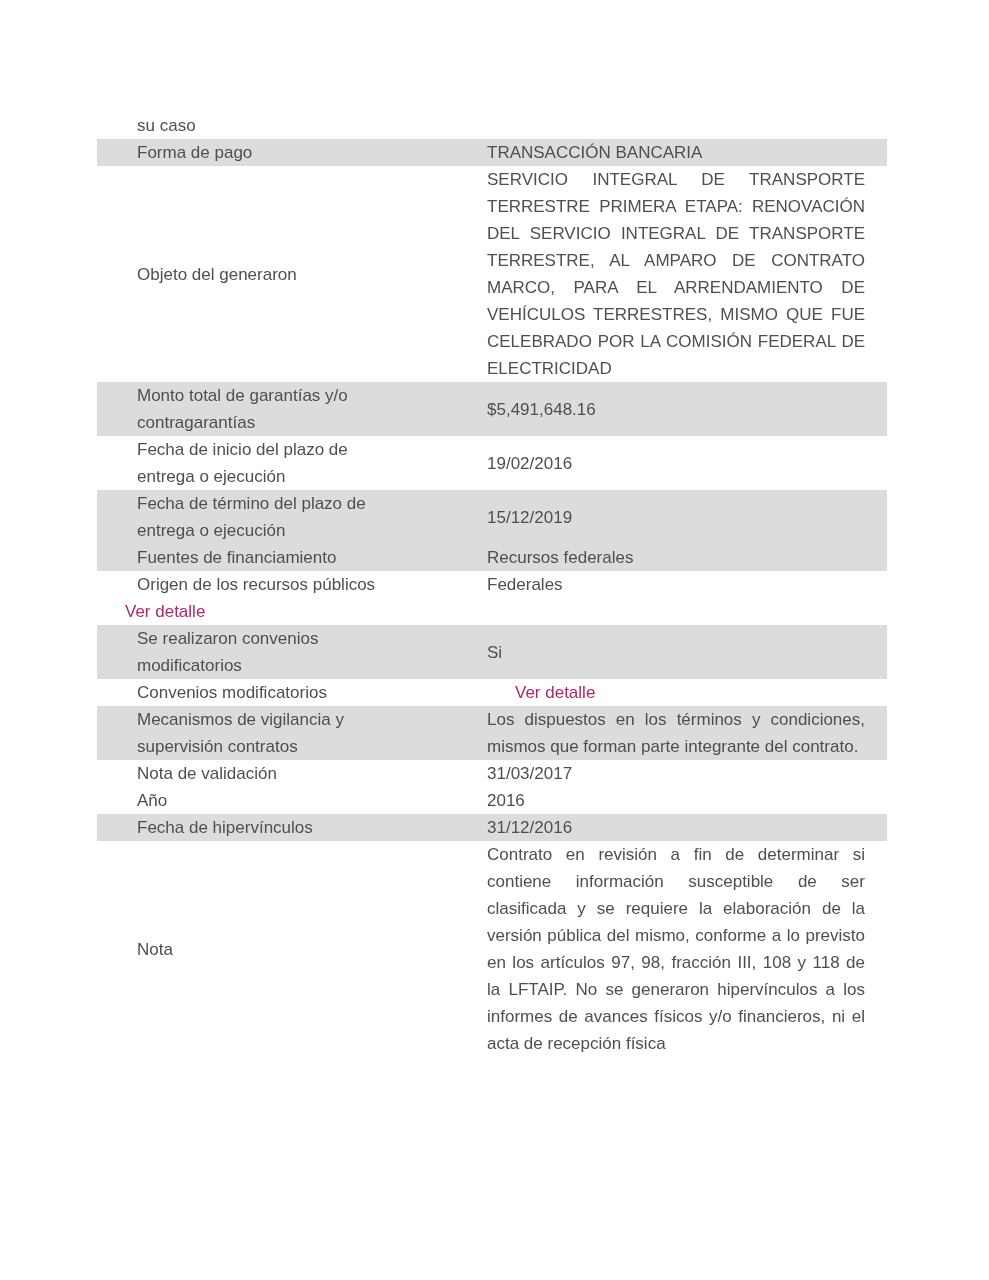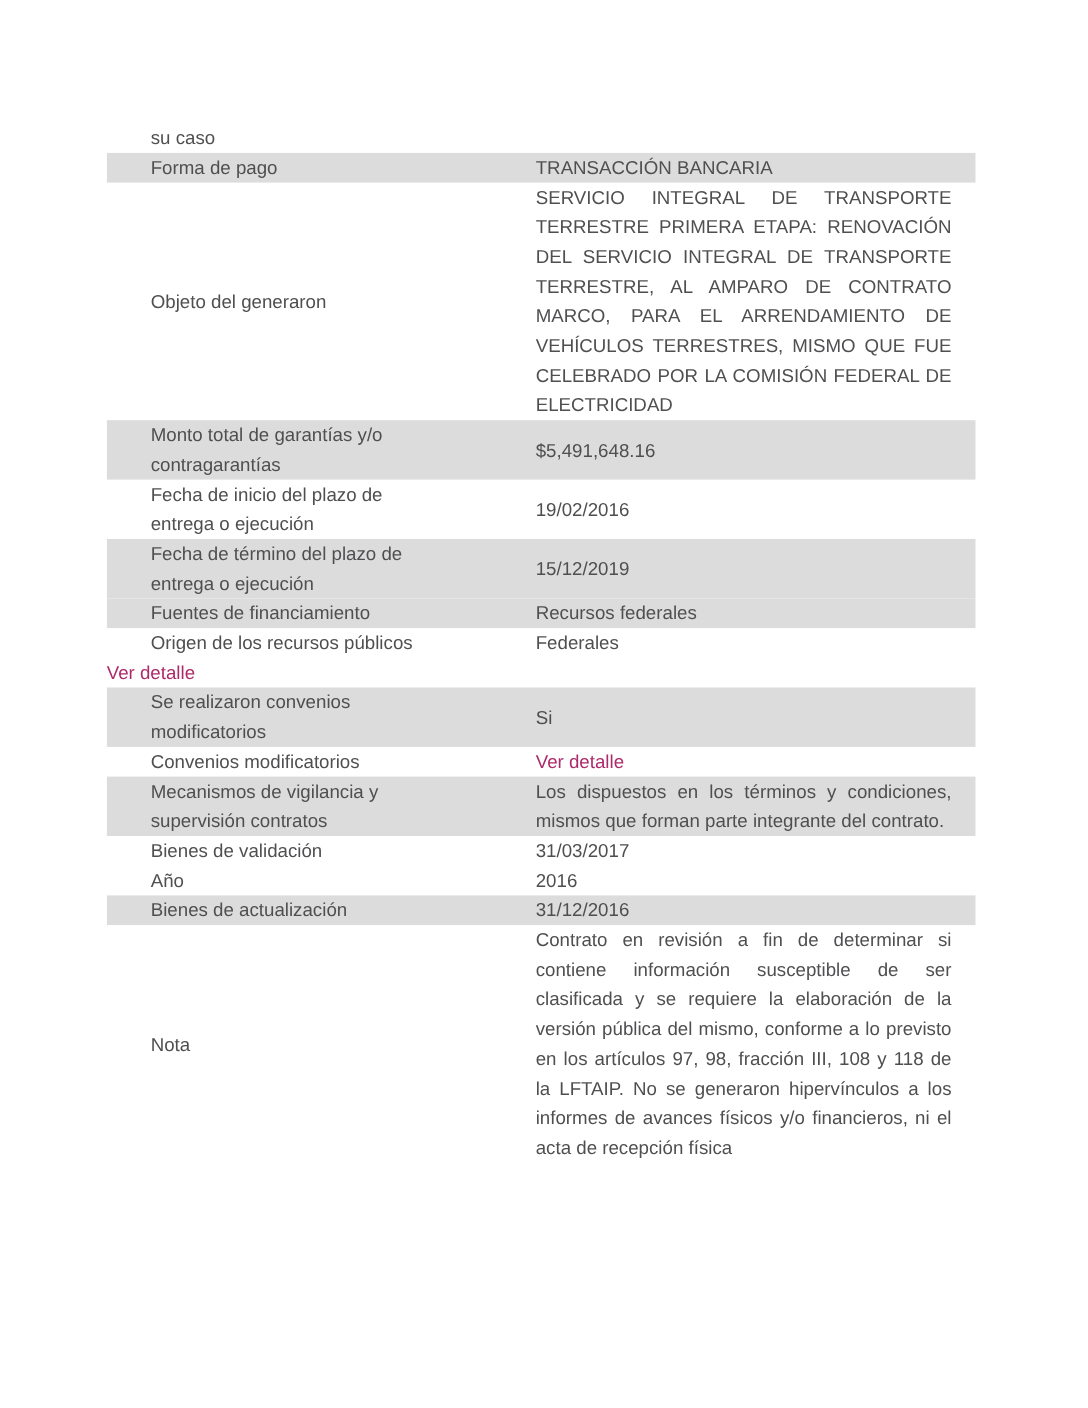--- a/index.html
+++ b/index.html
@@ -28,21 +28,21 @@
     padding:0 50px 0 40px;
     color:var(--text); font-size:17px; line-height:27px;
   }
   .cell-value{
     flex:1 1 auto; box-sizing:border-box;
     padding:0 22px 0 0;
     color:var(--text); font-size:17px; line-height:27px;
   }
   .cell-value.justify{ text-align:justify; }
   .cell-value .detail-link{
-    color:var(--link); text-decoration:none; cursor:pointer;
+    color:var(--link); text-decoration:none; cursor:pointer;margin-left:28px;
   }
 </style>
 </head>
 <body>
 
 <div class="page-clip">
   <div class="detail-table">
 
     <div class="row">
       <div class="cell-label">su caso</div>
@@ -87,29 +87,29 @@
         </div>
         <div class="row">
           <div class="cell-label">Convenios modificatorios</div>
           <div class="cell-value"><a class="detail-link">Ver detalle</a></div>
         </div>
         <div class="row shaded">
           <div class="cell-label">Mecanismos de vigilancia y supervisión contratos</div>
           <div class="cell-value justify">Los dispuestos en los términos y condiciones, mismos que forman parte integrante del contrato.</div>
         </div>
         <div class="row">
-          <div class="cell-label">Bienes de validación</div>
+          <div class="cell-label">Nota de validación</div>
           <div class="cell-value">31/03/2017</div>
         </div>
         <div class="row">
           <div class="cell-label">Año</div>
           <div class="cell-value">2016</div>
         </div>
         <div class="row shaded">
-          <div class="cell-label">Bienes de actualización</div>
+          <div class="cell-label">Fecha de hipervínculos</div>
           <div class="cell-value">31/12/2016</div>
         </div>
         <div class="row">
           <div class="cell-label">Nota</div>
           <div class="cell-value justify">Contrato en revisión a fin de determinar si contiene información susceptible de ser clasificada y se requiere la elaboración de la versión pública del mismo, conforme a lo previsto en los artículos 97, 98, fracción III, 108 y 118 de la LFTAIP. No se generaron hipervínculos a los informes de avances físicos y/o financieros, ni el acta de recepción física</div>
         </div>
       </div>
 
   </div>
 </div>

